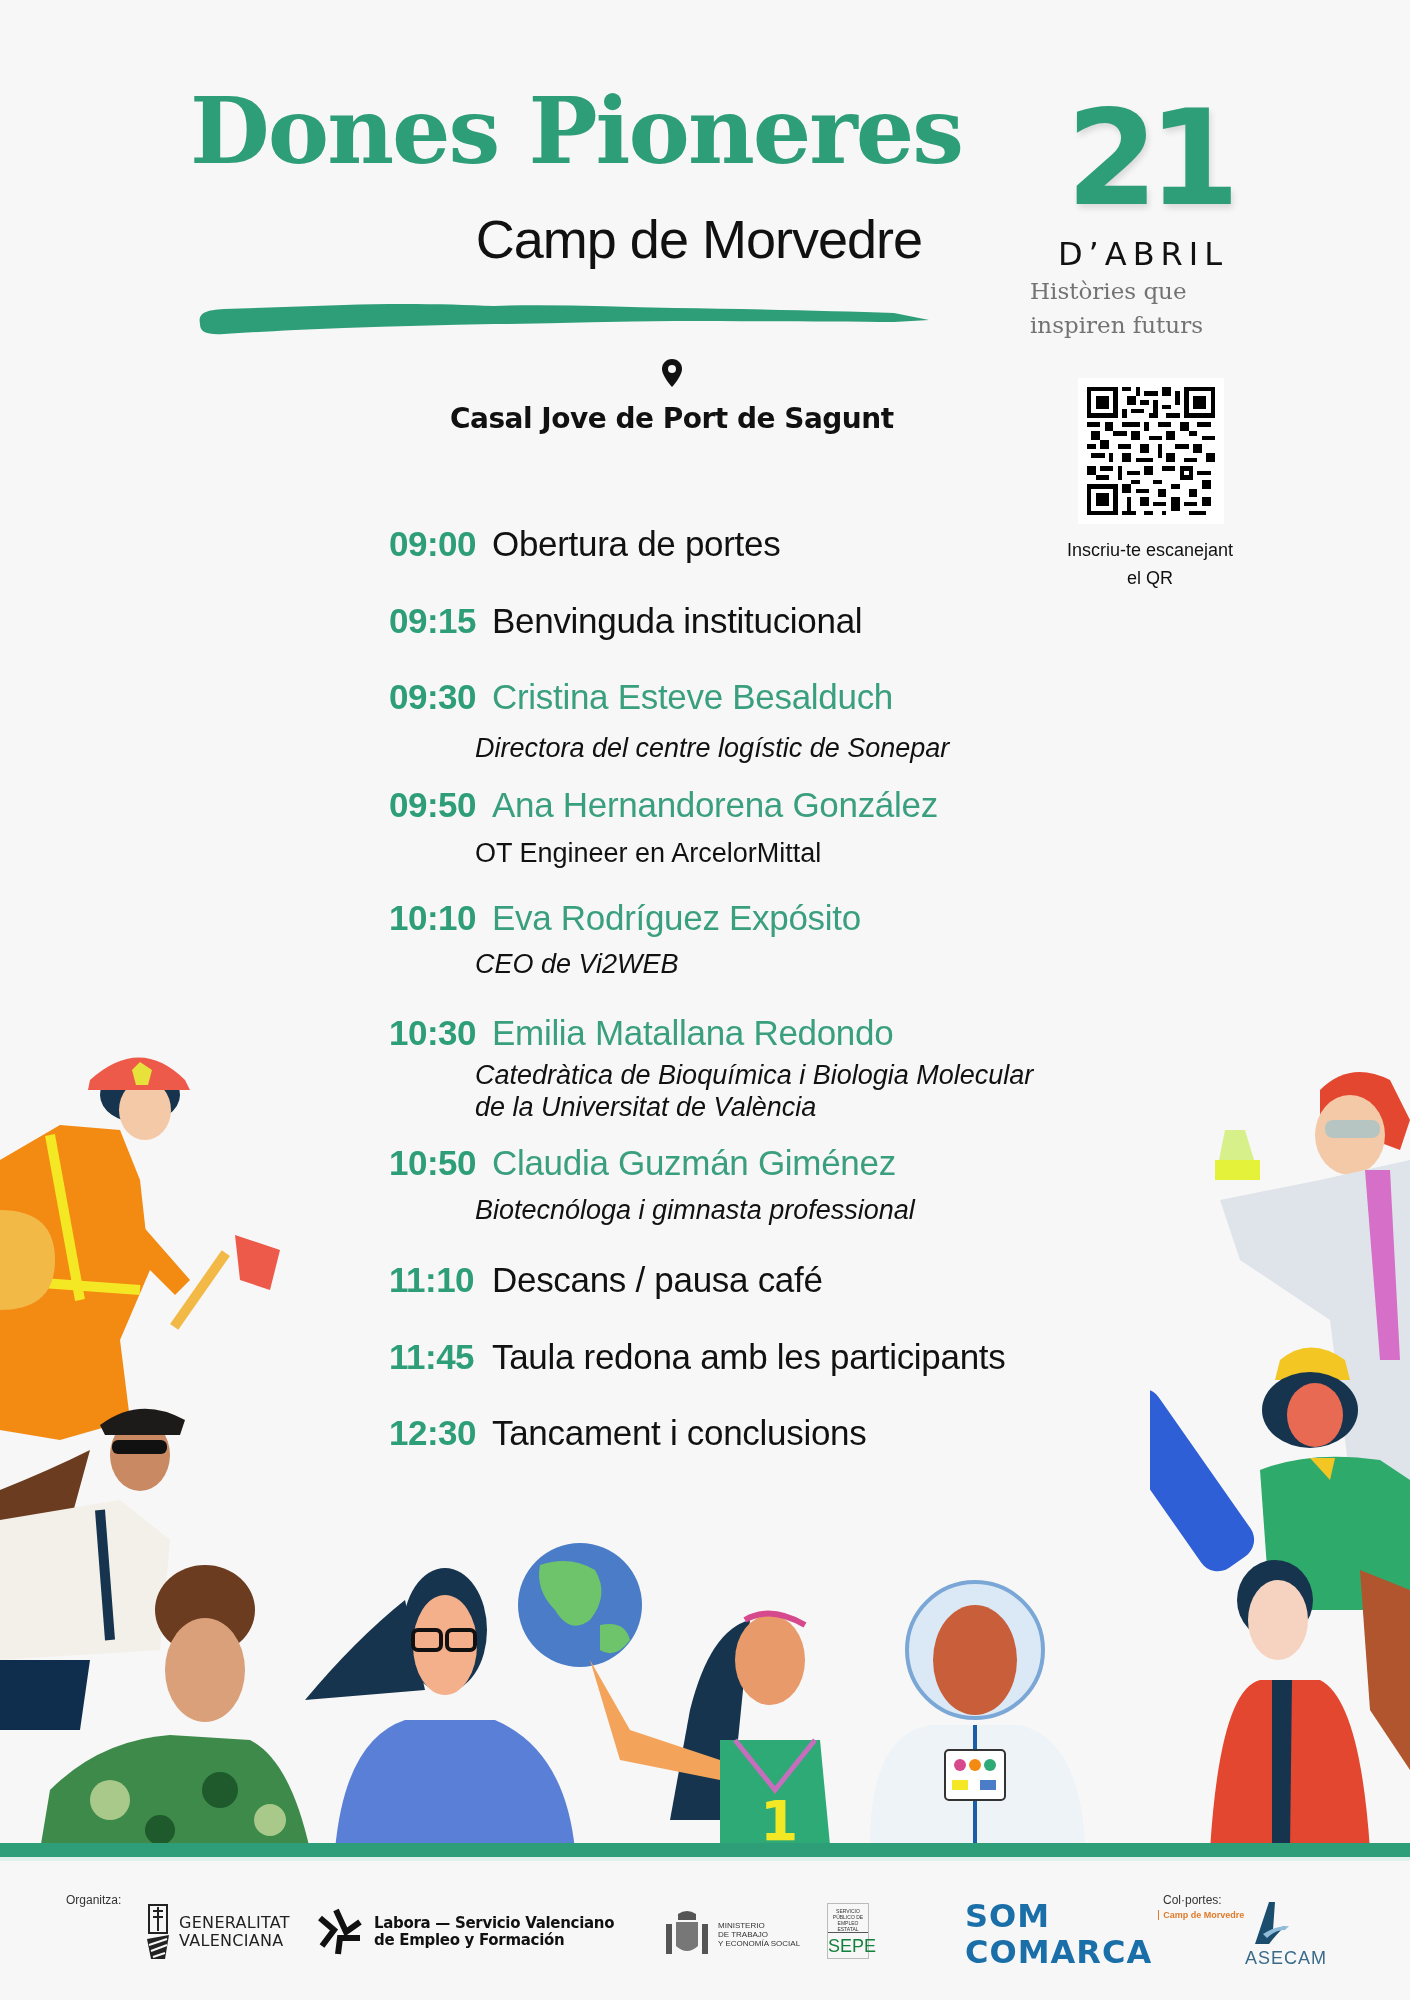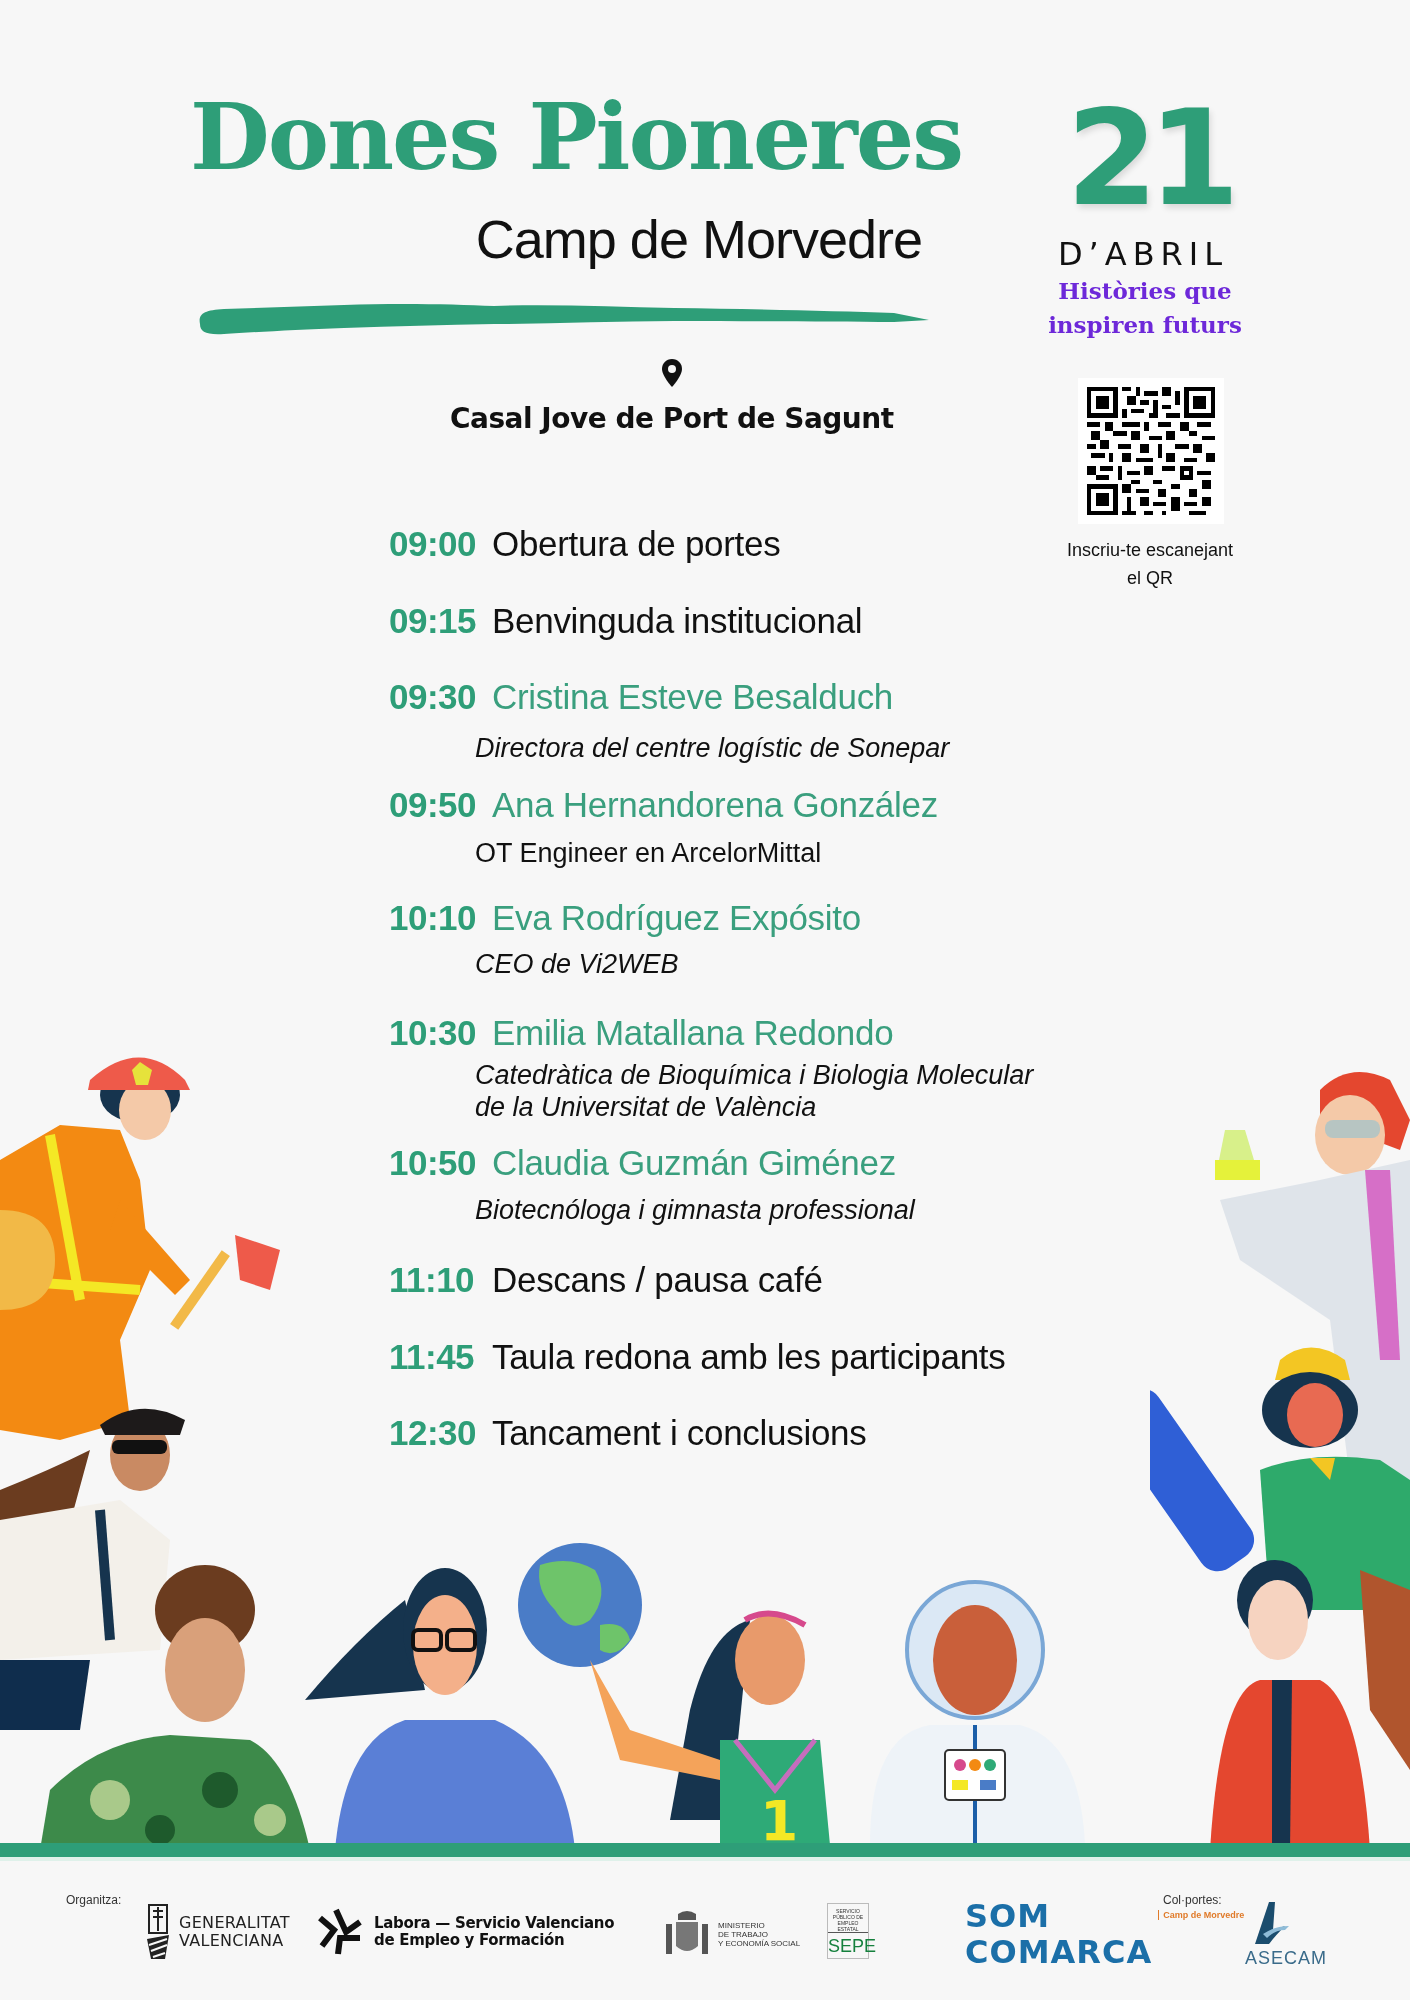--- a/index.html
+++ b/index.html
@@ -1,36 +1,36 @@
 <!DOCTYPE html>
 <html><head>
 <meta charset="utf-8">
 <style>
   * { box-sizing: border-box; margin: 0; padding: 0; }
   html, body { width: 1410px; height: 2000px; background: #f7f7f7; overflow: hidden; }
   body { position: relative; font-family: "Liberation Sans", sans-serif; color: #111; }
   .abs { position: absolute; }
 
   
-  .title { left: 190px; top: 91px; font-family: "DejaVu Serif", serif; font-weight: bold;
+  .title { left: 190px; top: 85px; font-family: "DejaVu Serif", serif; font-weight: bold;
            font-size: 92px; letter-spacing: -2px; color: #2e9e78; line-height: 1; white-space: nowrap; }
   .subtitle { left: 420px; width: 502px; top: 212px; text-align: right; font-family: "Liberation Sans", sans-serif;
               font-size: 54px; font-weight: 300; color: #111; letter-spacing: -1px; line-height: 1; }
   .brush { left: 194px; top: 300px; width: 738px; height: 40px; }
   .location { left: 450px; top: 358px; display: flex; align-items: center; gap: 14px; white-space: nowrap; flex-direction: column; }
   .location .pin { width: 22px; height: 30px; }
   .location .loc-text { font-family: "DejaVu Sans", sans-serif; font-weight: bold; font-size: 28px; letter-spacing: -0.5px; }
 
   .date-num { left: 1048px; top: 92px; width: 200px; text-align: center; font-family: "DejaVu Sans", sans-serif;
               font-weight: bold; font-size: 132px; line-height: 1; color: #2e9e78; letter-spacing: -10px;
               text-shadow: 2px 4px 6px rgba(0,0,0,0.12); }
   .date-month { left: 1040px; top: 226px; width: 206px; text-align: center; font-family: "DejaVu Sans", sans-serif;
                 font-size: 32px; letter-spacing: 6px; color: #111; line-height: 1; margin-top: 12px; }
-  .tagline { left: 1030px; top: 274px; width: 230px; text-align: center; font-family: "DejaVu Serif", serif;
-             font-weight: bold; font-size: 23px; line-height: 34px; color: #6d28d9; }
+  .tagline { left: 1030px; top: 274px; width: 230px; font-family: "DejaVu Serif", serif;
+             font-weight: normal; font-size: 23px; line-height: 34px; color: #737373; }
 
   .qr { left: 1078px; top: 378px; width: 146px; height: 146px; background: #fff; padding: 9px; }
   .qr svg { width: 128px; height: 128px; display: block; }
   .qr-caption { left: 1040px; top: 536px; width: 220px; text-align: center; font-size: 18px; line-height: 28px; color: #111; }
 
   
   .agenda { left: 372px; top: 0; width: 760px; }
   .item { position: absolute; left: 0; white-space: nowrap; margin-left: 17px; }
   .item .time { display: inline-block; width: 103px; font-family: "Liberation Sans", sans-serif; font-weight: bold;
                 font-size: 35px; color: #2e9e78; letter-spacing: -0.5px; }

